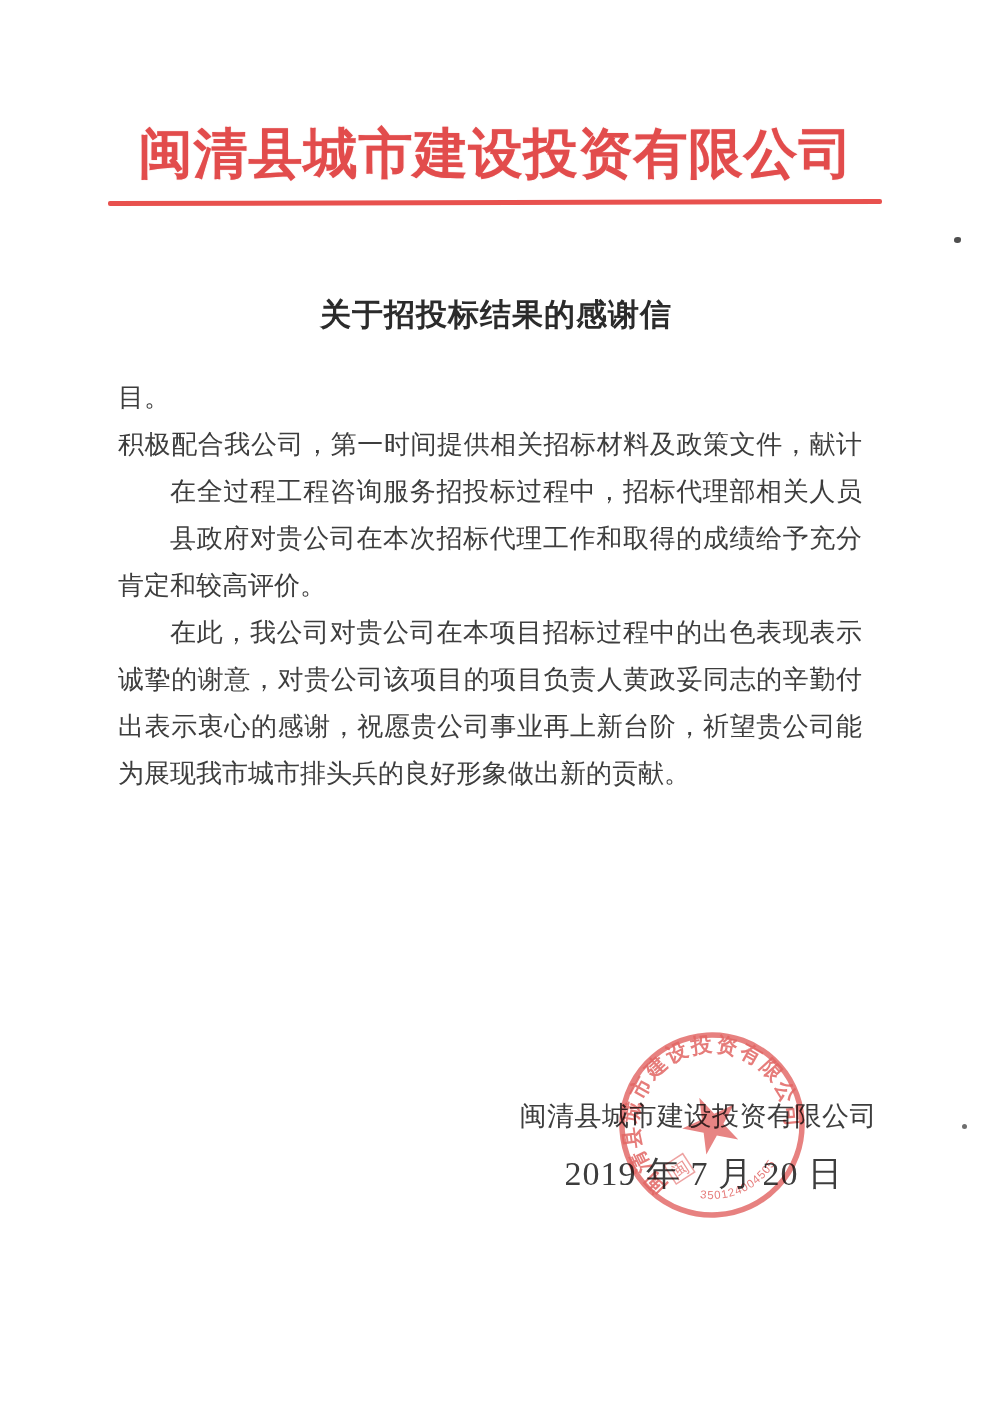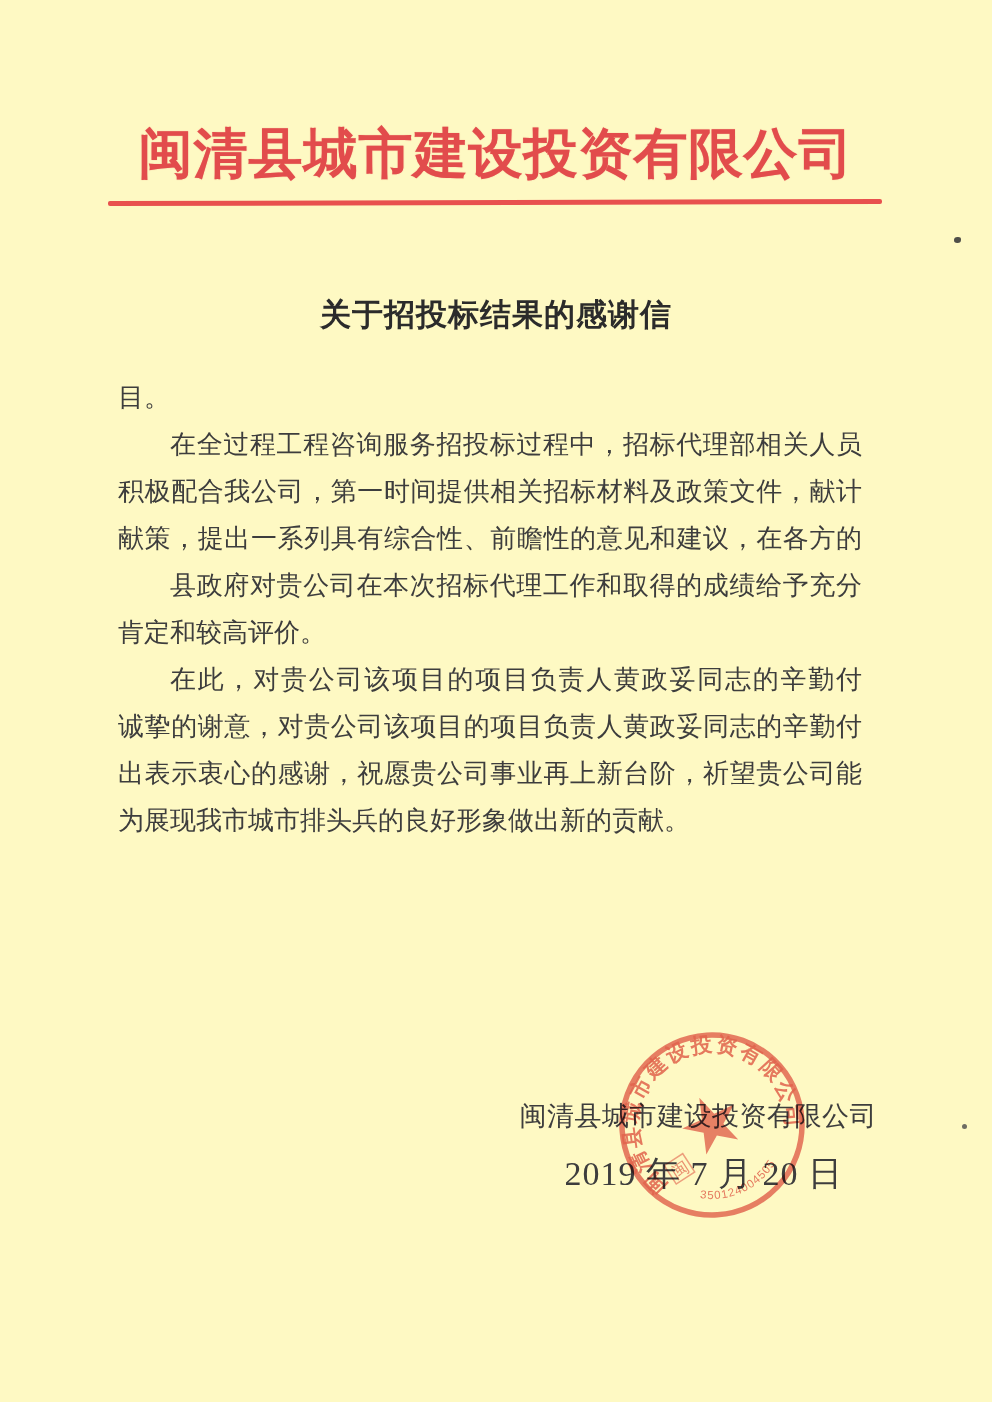--- a/index.html
+++ b/index.html
@@ -1,20 +1,20 @@
 <!DOCTYPE html>
 <html><head>
 <meta charset="utf-8">
 <style>
   html,body{margin:0;padding:0;background:#9a9a9a;}
   .page{
     position:relative;
     width:992px;height:1402px;
     margin:0 auto;
-    background:#fef9c3;
+    background:#ffffff;
     overflow:hidden;
     font-family:"Liberation Serif","DejaVu Serif",serif;
   }
   
   .letterhead{
     position:absolute;top:118px;left:0;width:100%;
     text-align:center;
     font-size:54px;font-weight:bold;
     letter-spacing:1px;
     color:#e24c4c;
@@ -85,26 +85,25 @@
 
 <div class="page">
 
   <div class="letterhead">闽清县城市建设投资有限公司</div>
   <div class="rule"></div>
 
   <div class="title">关于招投标结果的感谢信</div>
 
   <div class="body" id="letter-body">
       <div class="line">目。</div>
+      <div class="line j">积极配合我公司，第一时间提供相关招标材料及政策文件，献计</div>
       <div class="line ind j">在全过程工程咨询服务招投标过程中，招标代理部相关人员</div>
-      <div class="line j">积极配合我公司，第一时间提供相关招标材料及政策文件，献计</div>
-      <div class="line j">献策，提出一系列具有综合性、前瞻性的意见和建议，在各方的</div>
       <div class="line ind j">县政府对贵公司在本次招标代理工作和取得的成绩给予充分</div>
       <div class="line">肯定和较高评价。</div>
-      <div class="line ind j">在此，对贵公司该项目的项目负责人黄政妥同志的辛勤付</div>
+      <div class="line ind j">在此，我公司对贵公司在本项目招标过程中的出色表现表示</div>
       <div class="line j">诚挚的谢意，对贵公司该项目的项目负责人黄政妥同志的辛勤付</div>
       <div class="line j">出表示衷心的感谢，祝愿贵公司事业再上新台阶，祈望贵公司能</div>
       <div class="line">为展现我市城市排头兵的良好形象做出新的贡献。</div>
     </div>
 
   <div class="sig-company">闽清县城市建设投资有限公司</div>
   <div class="sig-date">2019 年 7 月 20 日</div>
 
   <svg class="seal" viewBox="-100 -100 200 200" aria-hidden="true">
     <g transform="rotate(-25)">

